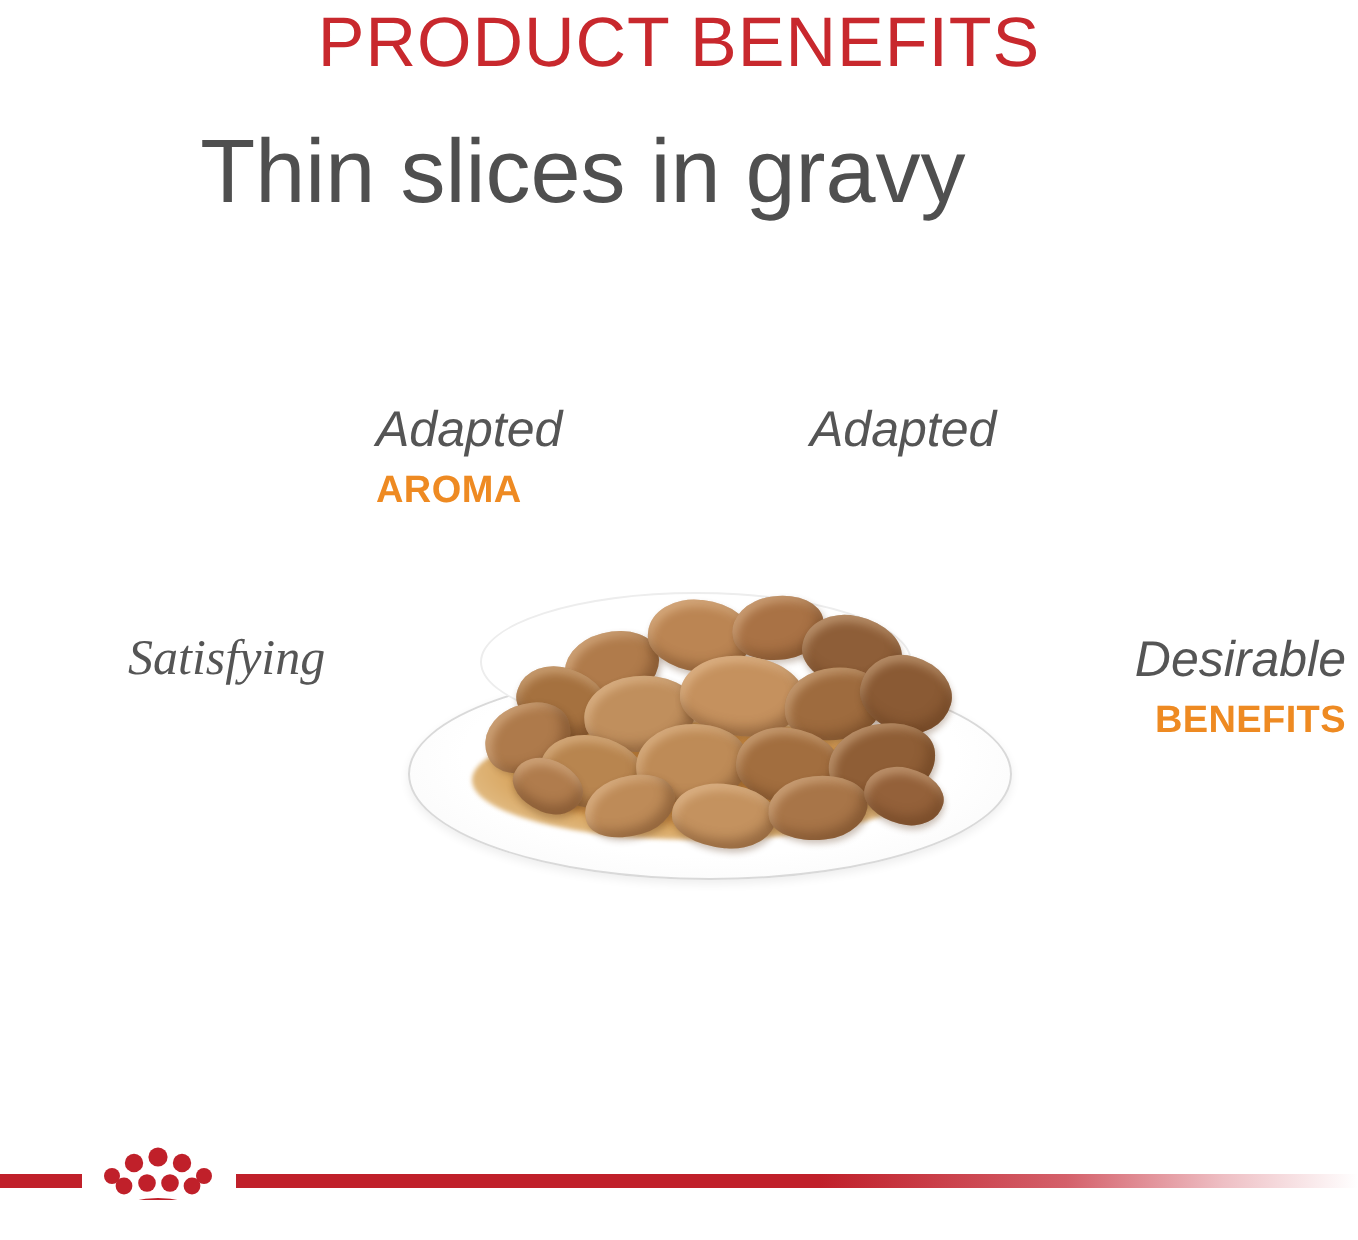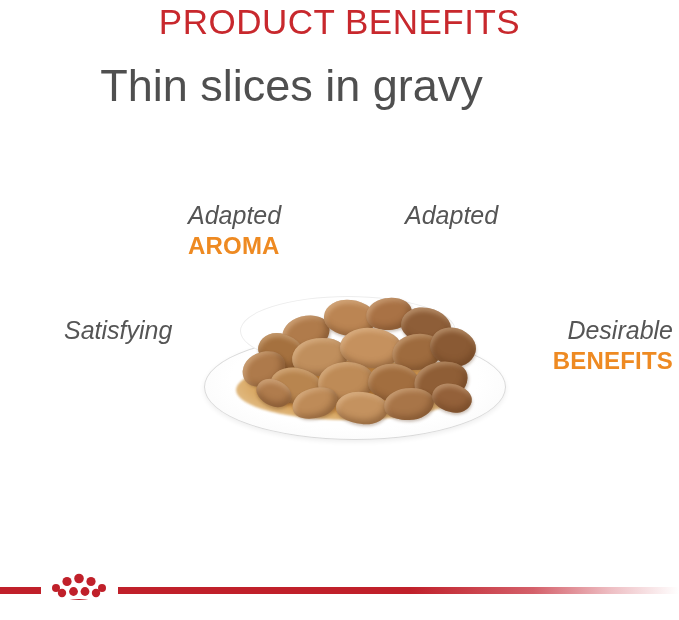--- a/index.html
+++ b/index.html
@@ -61,28 +61,28 @@
     font-weight: normal;
     color: #555555;
     font-size: 25px;
     line-height: 30px;
   }
 
   .benefit .noun {
     display: block;
     font-weight: bold;
     color: #EE8A22;
-    font-size: 24px;
+    font-size: 19px;
     line-height: 32px;
     letter-spacing: 0.2px;
   }
 
   .benefit-aroma       { top: 200px; left: 188px; text-align: left; }
   .benefit-consistency { top: 200px; left: 405px; text-align: left; }
-  .benefit-texture     { top: 315px; left: 64px;  text-align: left; }
+  .benefit-texture     { top: 315px; left: 64px;  text-align: left; font-family: Liberation Serif, serif; }
   .benefit-flavors     { top: 315px; right: 6px;  text-align: right; margin-left: 11px; }
 
   
   .food-stage {
     position: absolute;
     left: 196px;
     top: 276px;
     width: 320px;
     height: 168px;
   }

